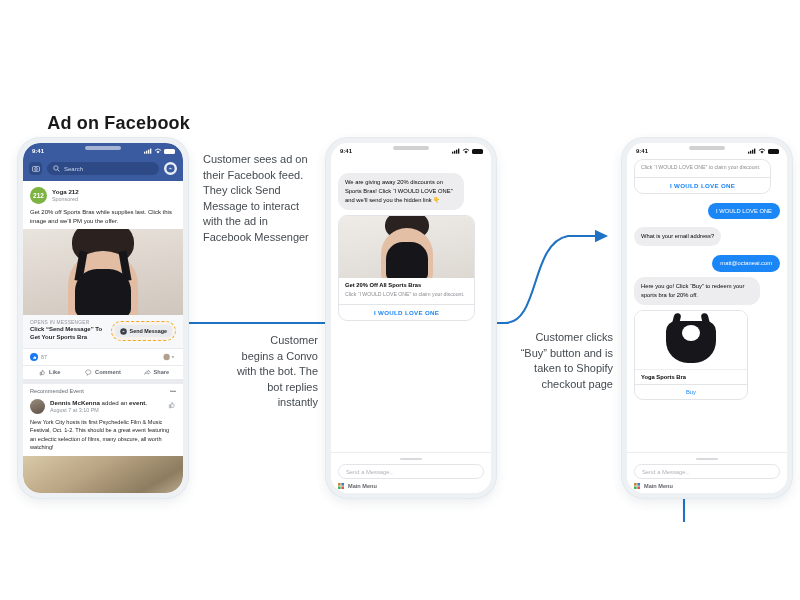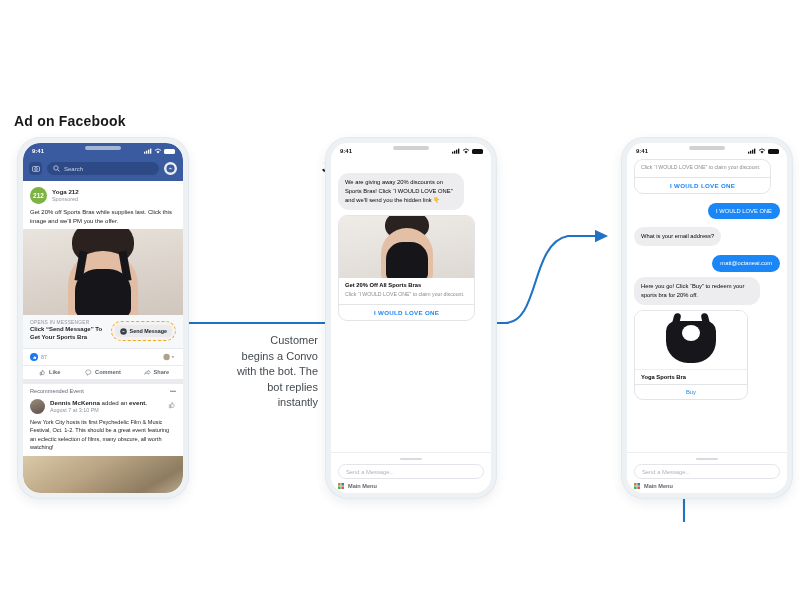--- a/index.html
+++ b/index.html
@@ -8,22 +8,22 @@
     width: 800px; height: 600px;
     background: #ffffff;
     font-family: "Liberation Sans", sans-serif;
     overflow: hidden;
   }
   #stage { position: relative; width: 800px; height: 600px; background: #fff; }
 
   
   .col-title {
     position: absolute;
-    font-size: 14px; font-weight: bold; color: #1a1a1a;
-    text-align: left; letter-spacing: .2px;
+    font-size: 18px; font-weight: bold; color: #1a1a1a;
+    text-align: right; letter-spacing: .2px;
   }
 
   
   .phone {
     position: absolute;
     width: 170px; height: 360px;
     background: #ffffff;
     border-radius: 22px;
     border: 5px solid #eef1f4;
     box-shadow: 0 0 0 1px #e4e9ee, 0 4px 12px rgba(40,60,90,.10);
@@ -533,18 +533,20 @@
             <rect x="5.6" y="0" width="4.4" height="4.4" fill="#3b7fc4"></rect>
             <rect x="0" y="5.6" width="4.4" height="4.4" fill="#4caf50"></rect>
             <rect x="5.6" y="5.6" width="4.4" height="4.4" fill="#e0554d"></rect>
           </svg>
           <span>Main Menu</span>
         </div>
       </div>
     </div>
   </div>
 
+  <div class="anno" style="left:203px; top:152px; width:110px;">Customer sees ad on their Facebook feed. They click Send Message to interact with the ad in Facebook Messenger</div>
 
   <div class="anno right" style="left:235px; top:333px; width:83px;">Customer begins a Convo with the bot. The bot replies instantly</div>
 
 
+  <div class="anno right" style="left:520px; top:330px; width:93px;">Customer clicks “Buy” button and is taken to Shopify checkout page</div>
 
 </div>
 
 </body></html>

